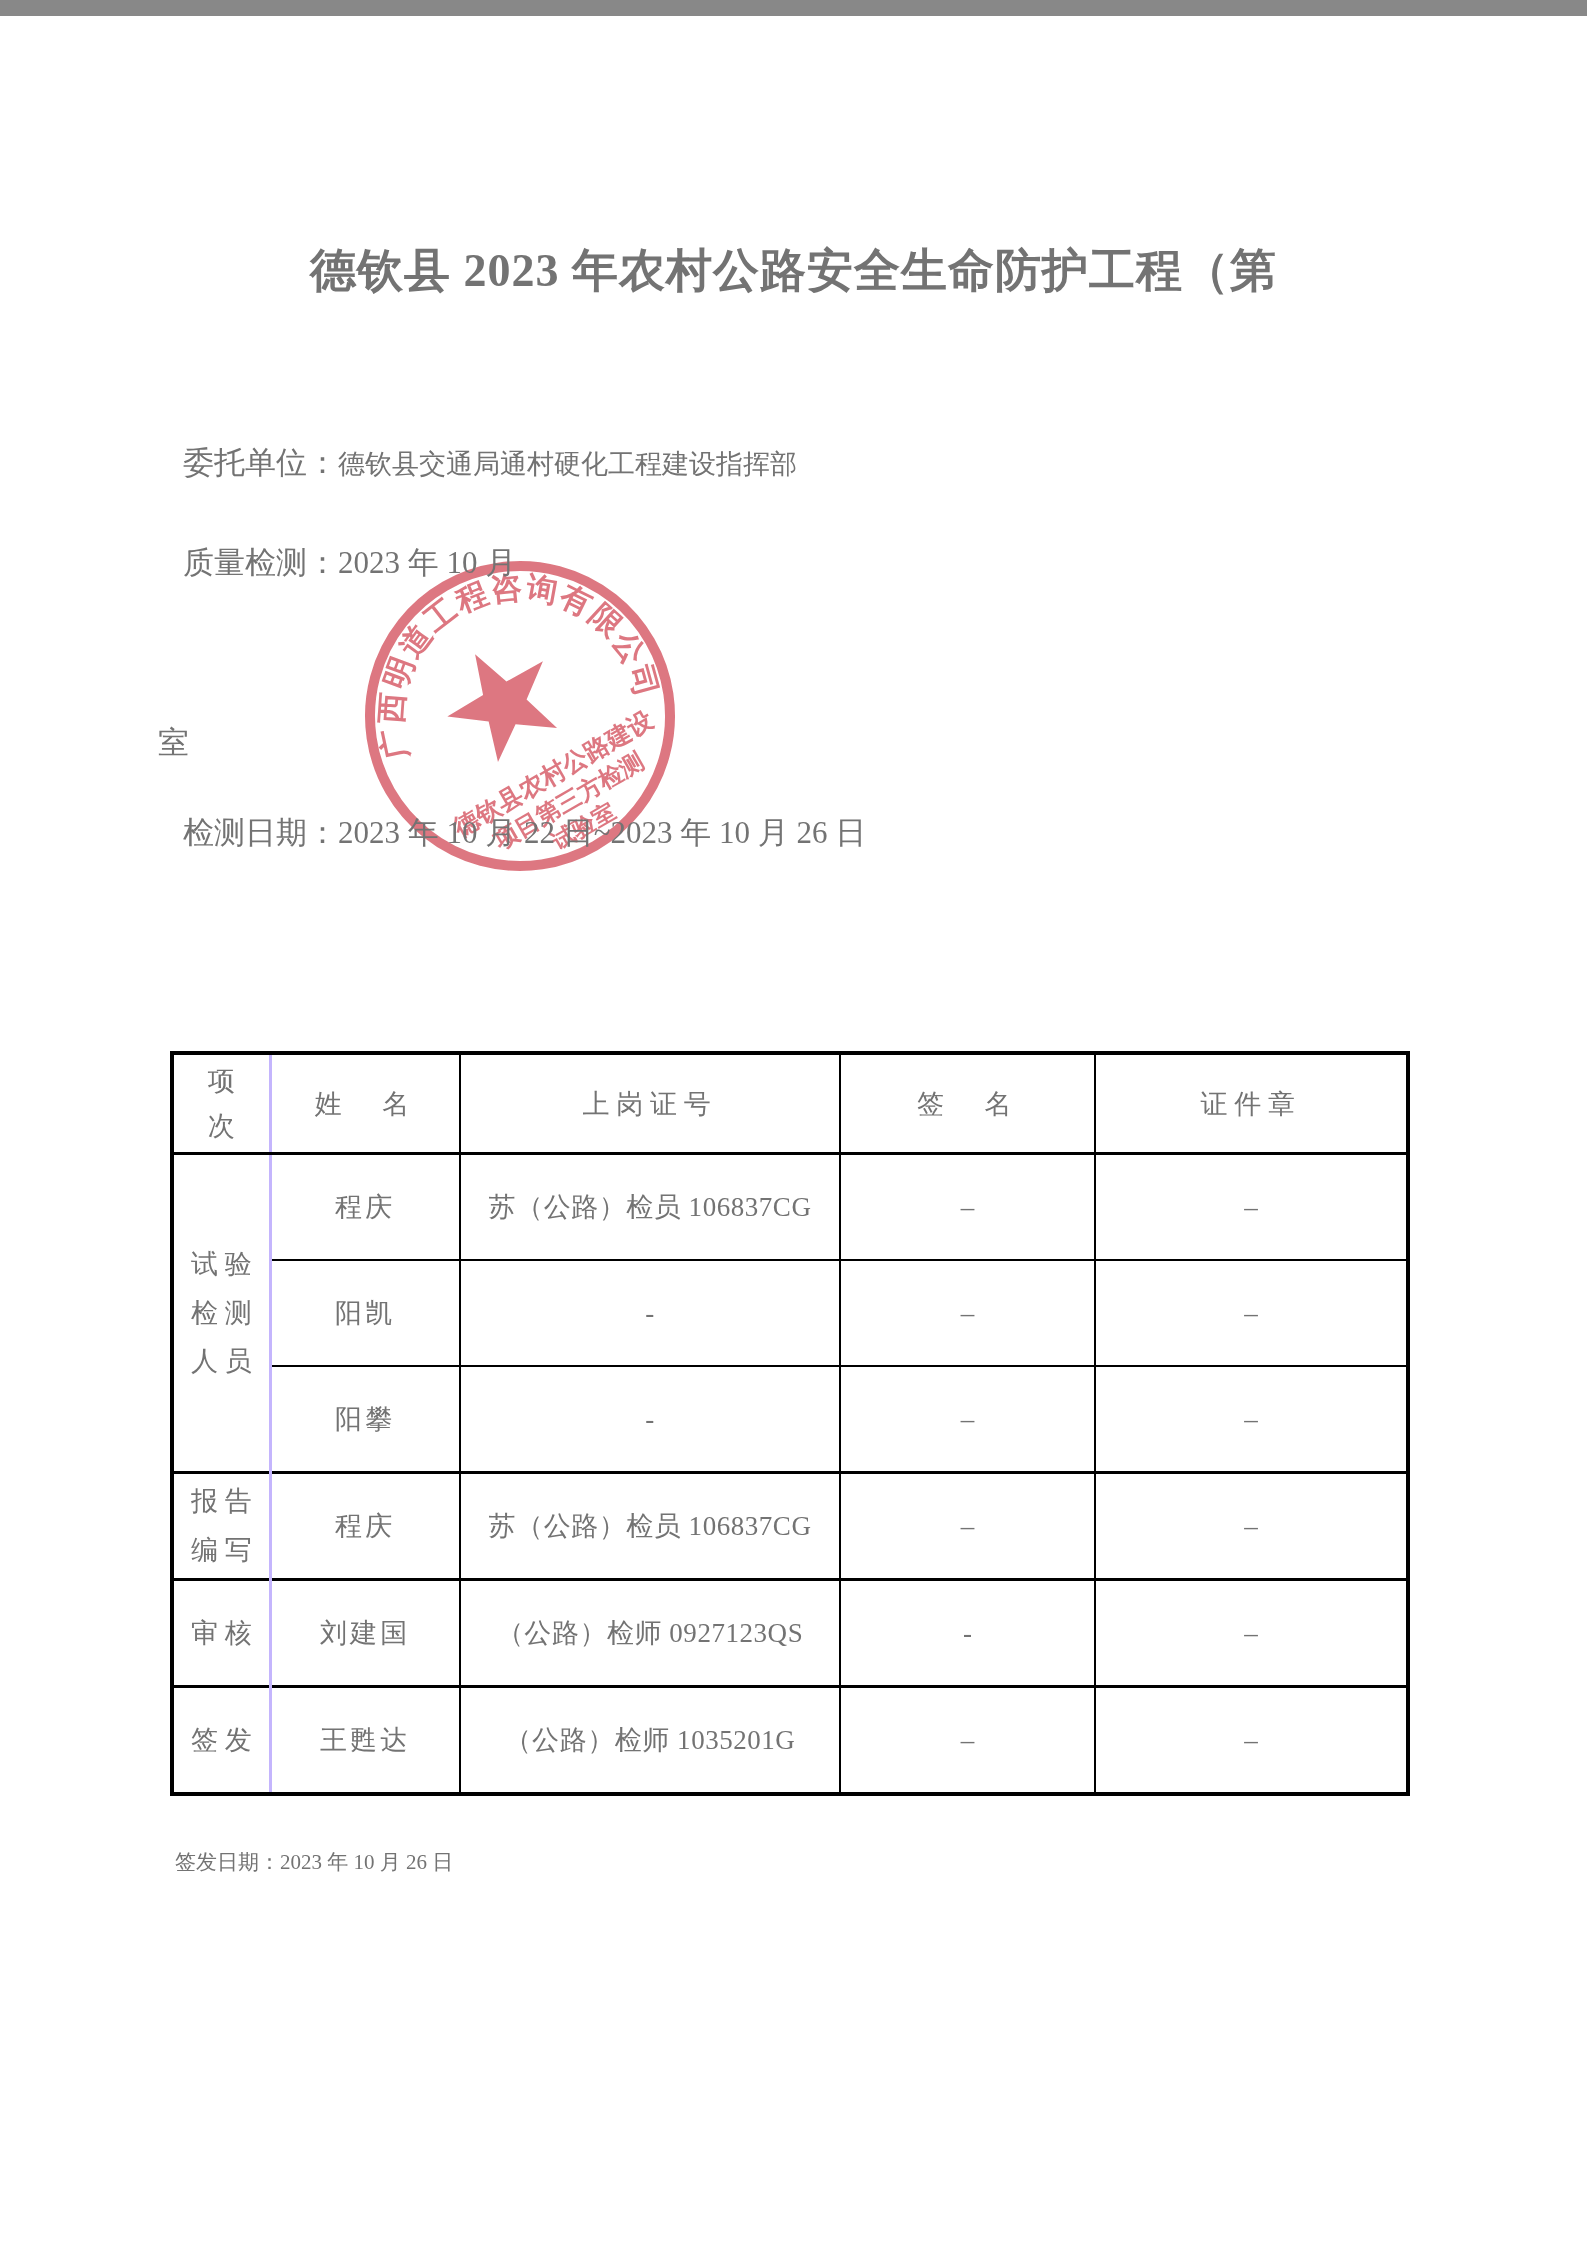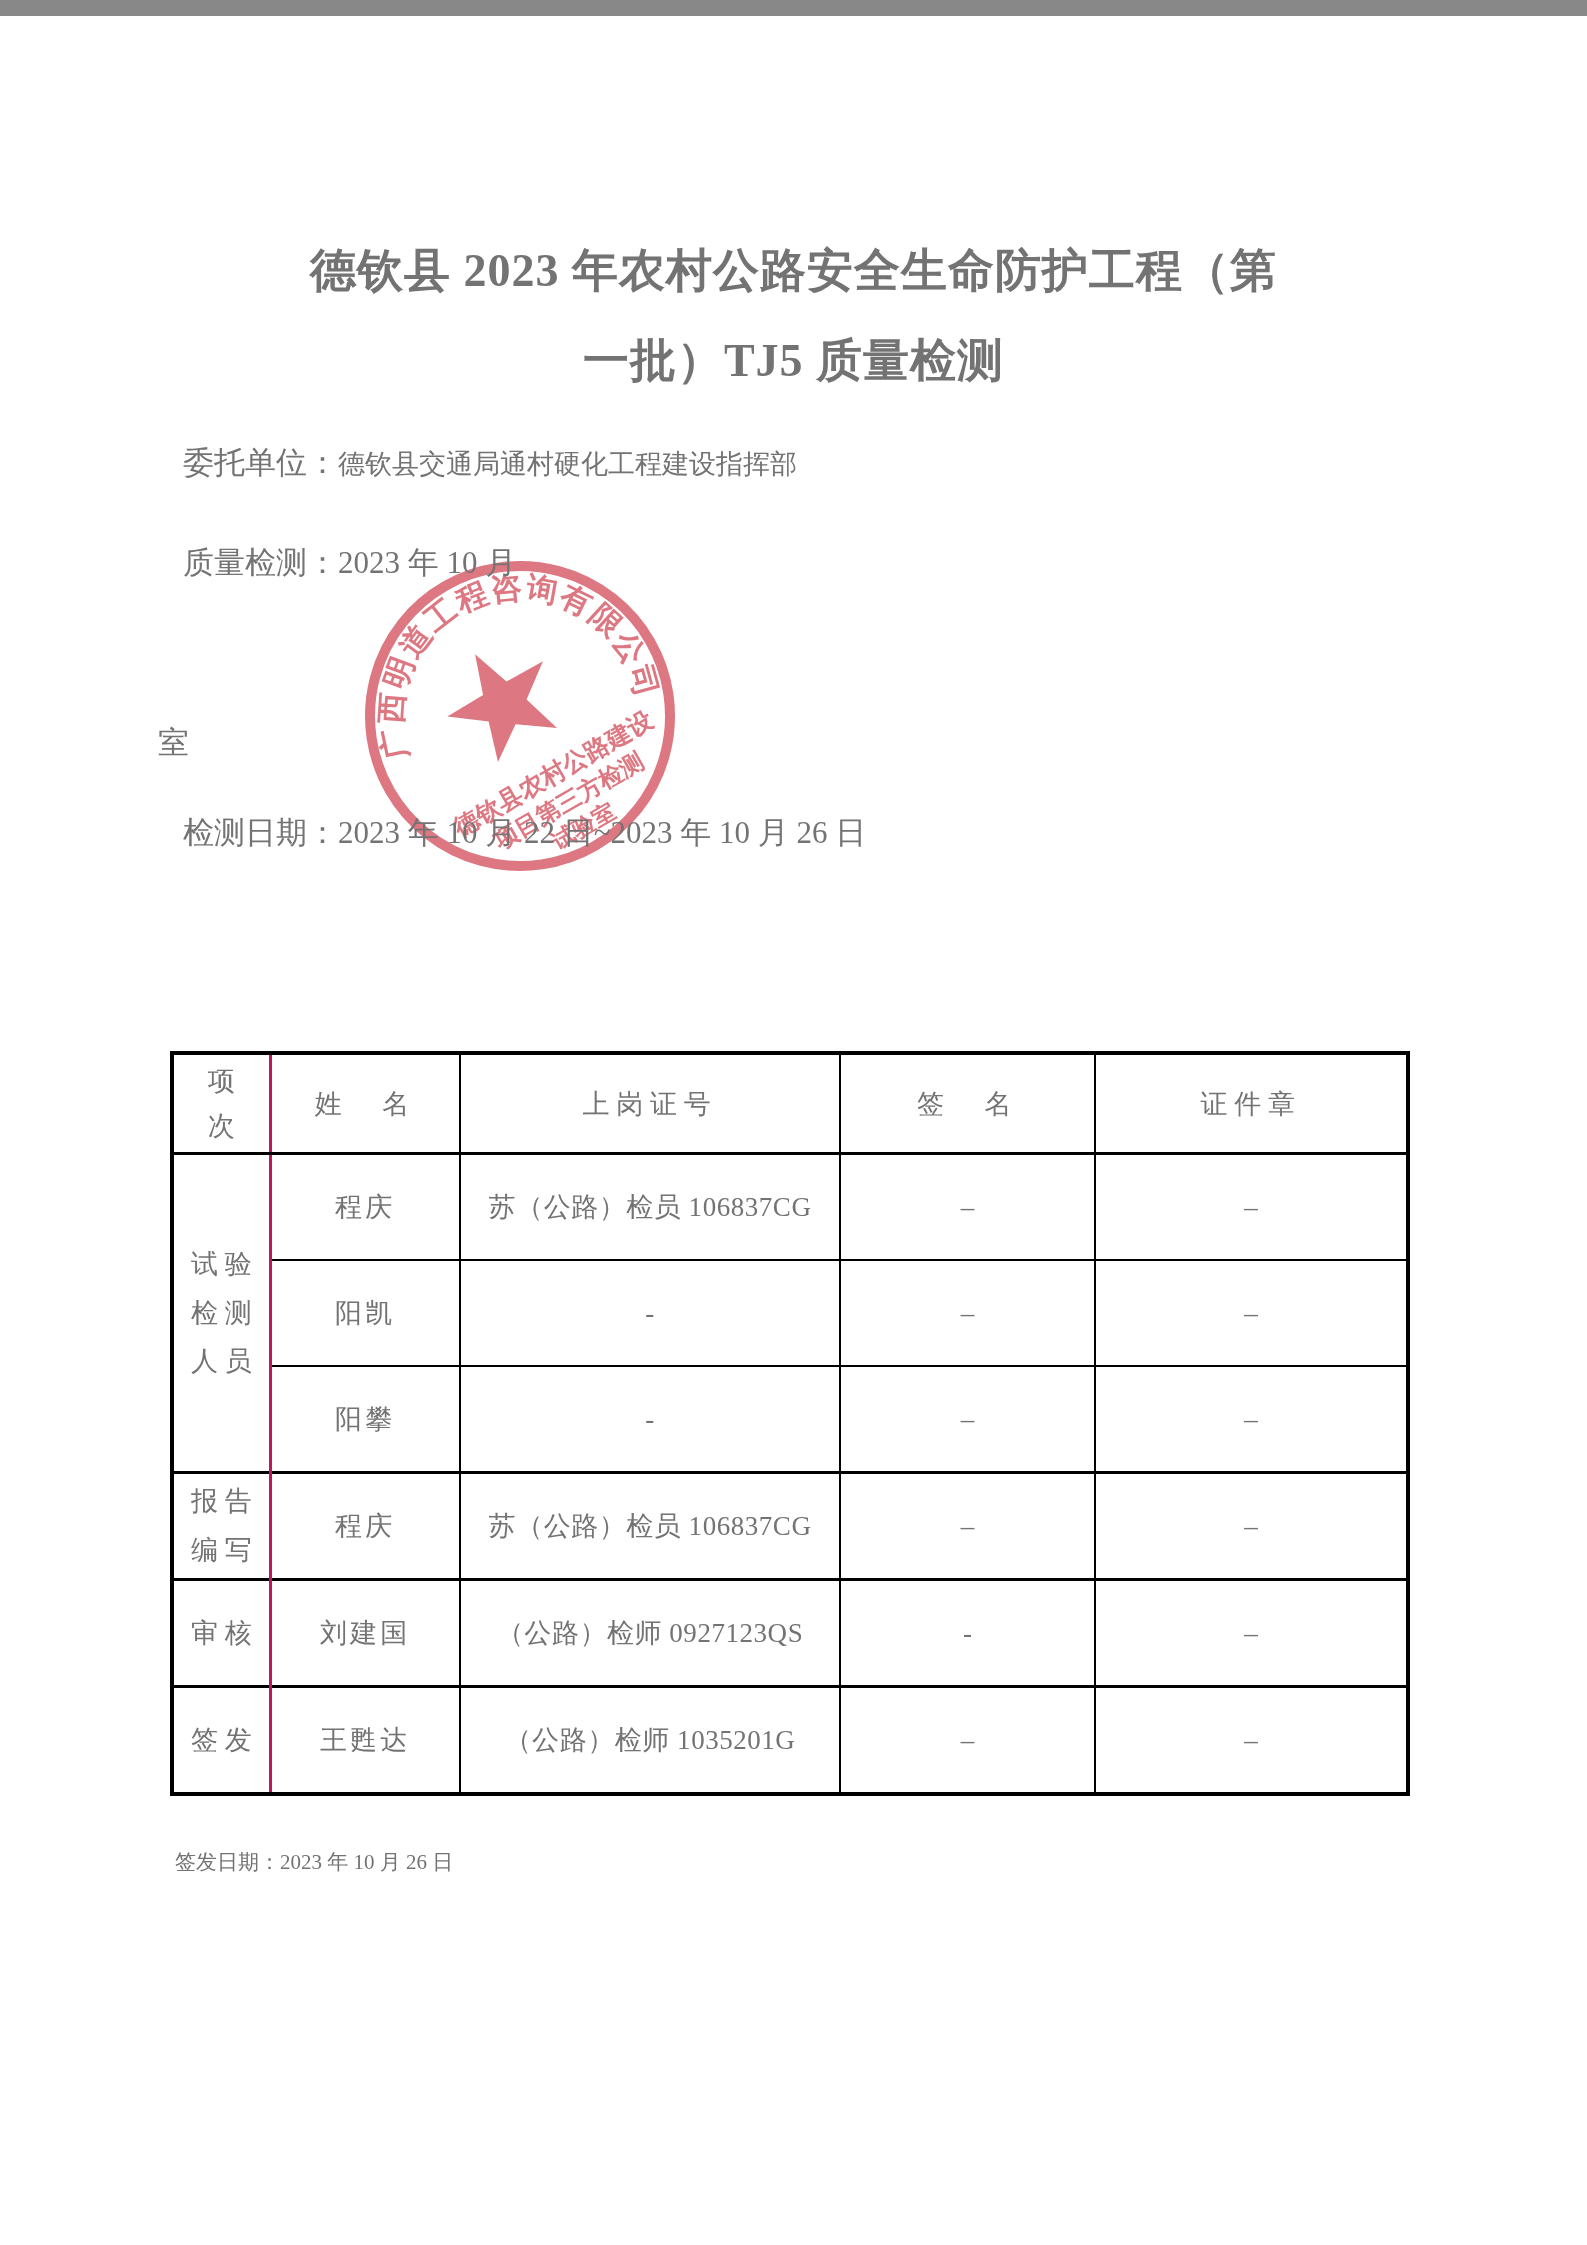--- a/index.html
+++ b/index.html
@@ -67,34 +67,33 @@
     text-align:center;vertical-align:middle;
     padding:0 4px;
     font-weight:normal;
     overflow:hidden;
   }
   .cert-table{border:4px solid #000;}
   .cert-table .hrow th{height:97px;border-bottom:3px solid #000;letter-spacing:0.25em;}
   .cert-table .hrow th.c1{letter-spacing:0;}
   .cert-table td{height:104px;}
   .cert-table tr.group-start td{border-top:3px solid #000;}
-  .cert-table th.c1,.cert-table td.group-label{border-right:3px solid #be185d;}
+  .cert-table th.c1,.cert-table td.group-label{border-right:3px solid #c4b5fd;}
   .stack-2{display:inline-block;width:1.15em;line-height:1.65;}
   .group-label{white-space:pre-line;line-height:1.8;text-align:center;}
   .name-cell{letter-spacing:0.12em;}
   .cert-cell{letter-spacing:0.02em;}
 </style>
 </head>
 <body>
 
 <div class="page">
 
   <div class="doc-title">
     <div>德钦县 2023 年农村公路安全生命防护工程（第</div>
-    <div>一批）TJ5 质量检测</div>
   </div>
 
   <svg class="stamp" viewBox="0 0 360 360" xmlns="http://www.w3.org/2000/svg">
     <defs>
       <path id="ringArc" d="M 63.8 159.5 A 118 118 0 1 1 290.9 220.4" fill="none"></path>
     </defs>
     <circle cx="180" cy="180" r="150" fill="none" stroke="#d4525e" stroke-width="10"></circle>
     <polygon fill="#d4525e" points="172,104 158.5,143.4 116.8,144.1 150.1,169.1 137.9,208.9 172,185 206.1,208.9 193.9,169.1 227.2,144.1 185.5,143.4"></polygon>
     <text font-size="31" fill="#d4525e" letter-spacing="2">
       <textPath href="#ringArc" startOffset="0">广西明道工程咨询有限公司</textPath>

